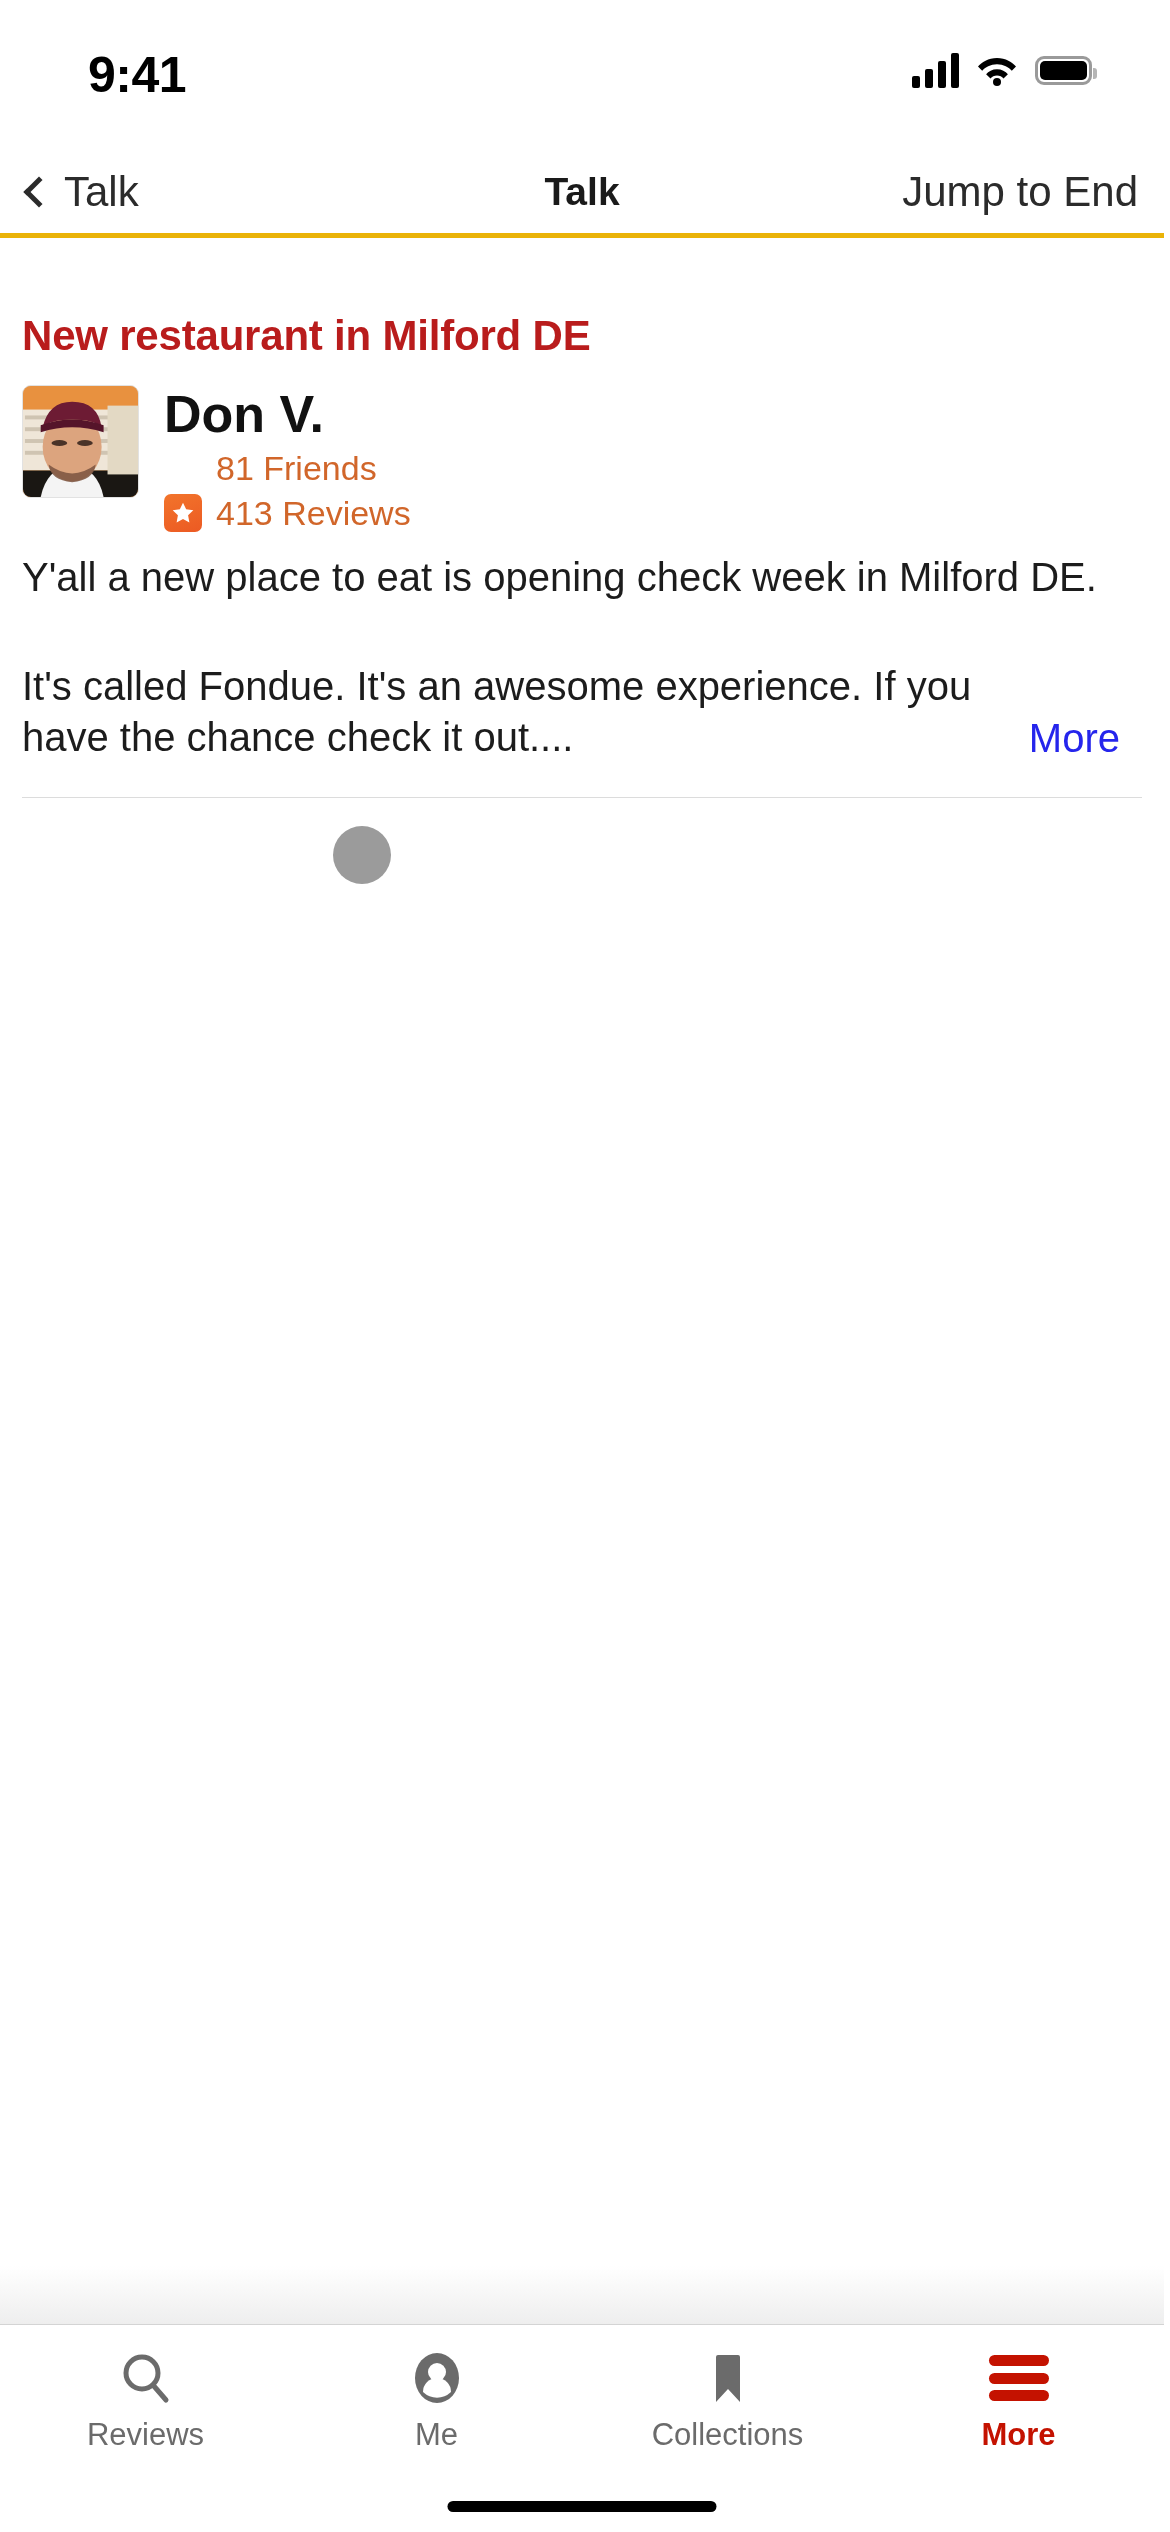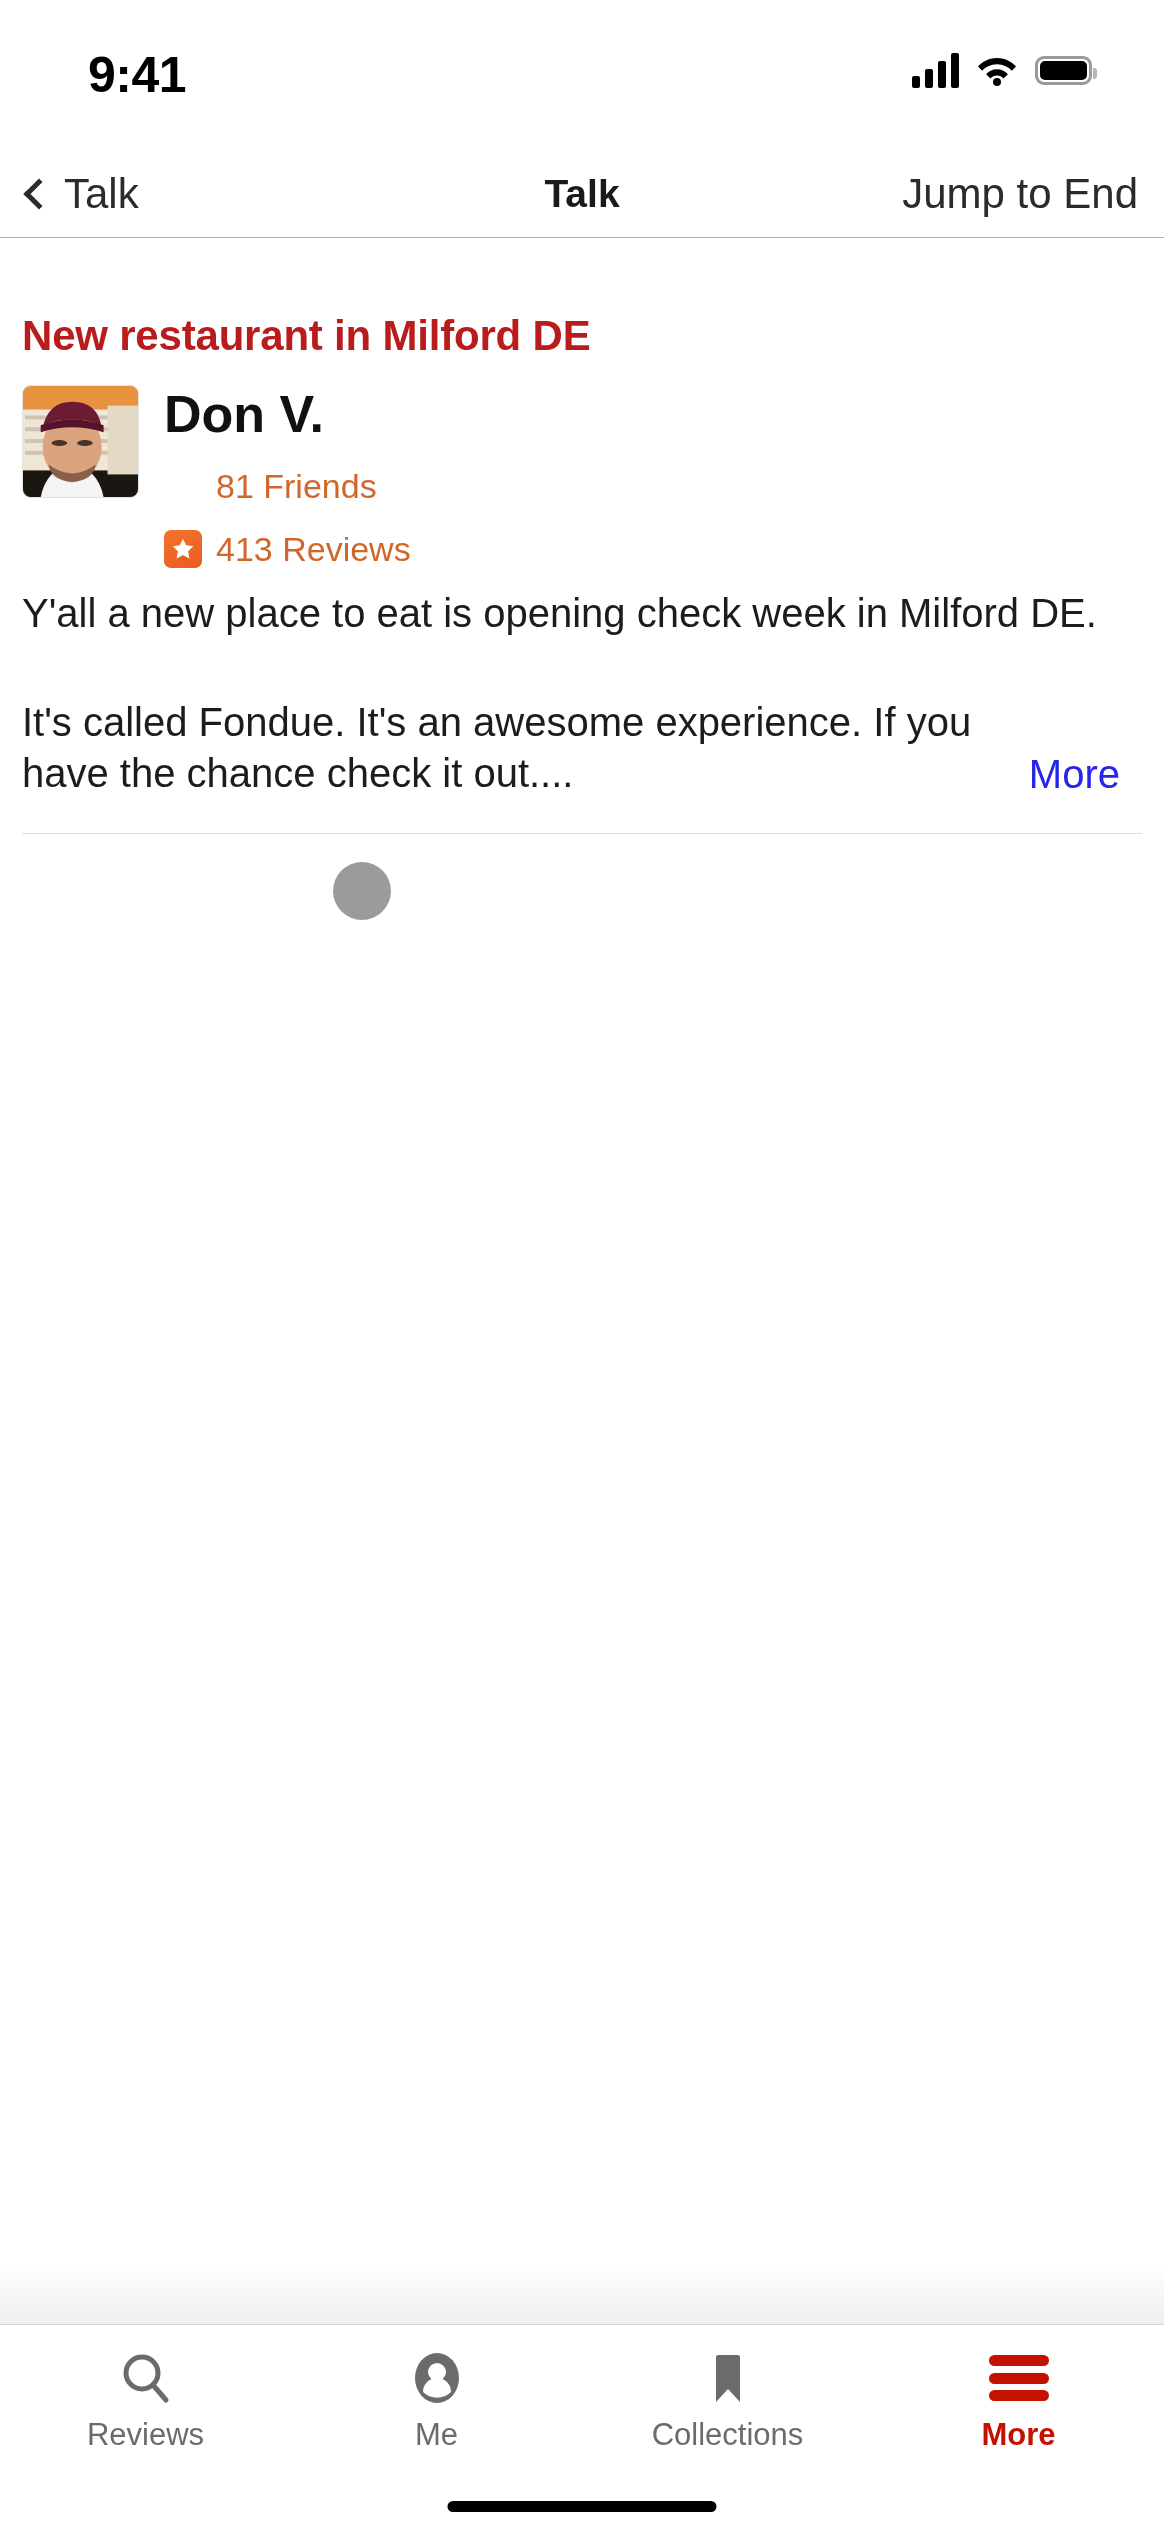--- a/index.html
+++ b/index.html
@@ -24,21 +24,21 @@
   .cell i:nth-child(1){height:12px;} .cell i:nth-child(2){height:19px;}
   .cell i:nth-child(3){height:27px;} .cell i:nth-child(4){height:35px;}
   .wifi { width:42px; height:32px; position:relative; }
   .batt { width:57px; height:29px; border:3px solid #9a9a9a; border-radius:9px; position:relative; padding:2px; }
   .batt::after { content:""; position:absolute; right:-8px; top:9px; width:4px; height:11px; background:#b5b5b5; border-radius:0 3px 3px 0; }
   .batt > span { display:block; height:100%; width:100%; background:#000; border-radius:5px; }
 
   
   .navbar {
     position:relative; flex:0 0 88px; height:88px;
-    border-bottom:1px solid #eab308; background:#fff;
+    border-bottom:5px solid #eab308; background:#fff;
   }
   .nav-back {
     position:absolute; left:20px; top:50%; transform:translateY(-50%);
     display:flex; align-items:center; gap:10px; cursor:pointer;
   }
   .chev {
     width:22px; height:22px; border-left:5px solid #2b2b2b; border-bottom:5px solid #2b2b2b;
     transform:rotate(45deg); margin-left:8px; margin-right:4px;
   }
   .nav-back-label { font-size:42px; color:#2b2b2b; }
@@ -60,21 +60,21 @@
     margin-top:42px;
   }
   .author-row { display:flex; margin-top:26px; }
   .avatar {
     width:117px; height:113px; border-radius:9px; overflow:hidden;
     flex:0 0 117px; border:1px solid #e2e2e2; position:relative; background:#d8b79a;
   }
   .avatar svg { display:block; width:100%; height:100%; }
   .author-meta { margin-left:25px; display:flex; flex-direction:column; justify-content:flex-start; padding-top:2px; }
   .author-name { font-size:52px; font-weight:700; color:#111; line-height:1.05; }
-  .stat { display:flex; align-items:center; gap:14px; margin-top:27px; }
+  .stat { display:flex; align-items:center; gap:14px; margin-top:9px; }
   .stat-label { font-size:34px; color:#d1662a; line-height:1; }
   .ico-friends { width:38px; height:34px; position:relative; flex:0 0 38px; }
   .ico-friends .p1, .ico-friends .p2 { position:absolute; bottom:0; width:16px; }
   .ico-friends .head { width:13px; height:13px; border-radius:50%; margin:0 auto 2px; }
   .ico-friends .body { width:16px; height:19px; clip-path:polygon(50% 0, 100% 100%, 0 100%); border-radius:2px; }
   .ico-friends .p1 { left:0; }
   .ico-friends .p1 .head, .ico-friends .p1 .body { background:#F0562E; }
   .ico-friends .p2 { left:20px; }
   .ico-friends .p2 .head, .ico-friends .p2 .body { background:#F6A78E; }
   .ico-review {

